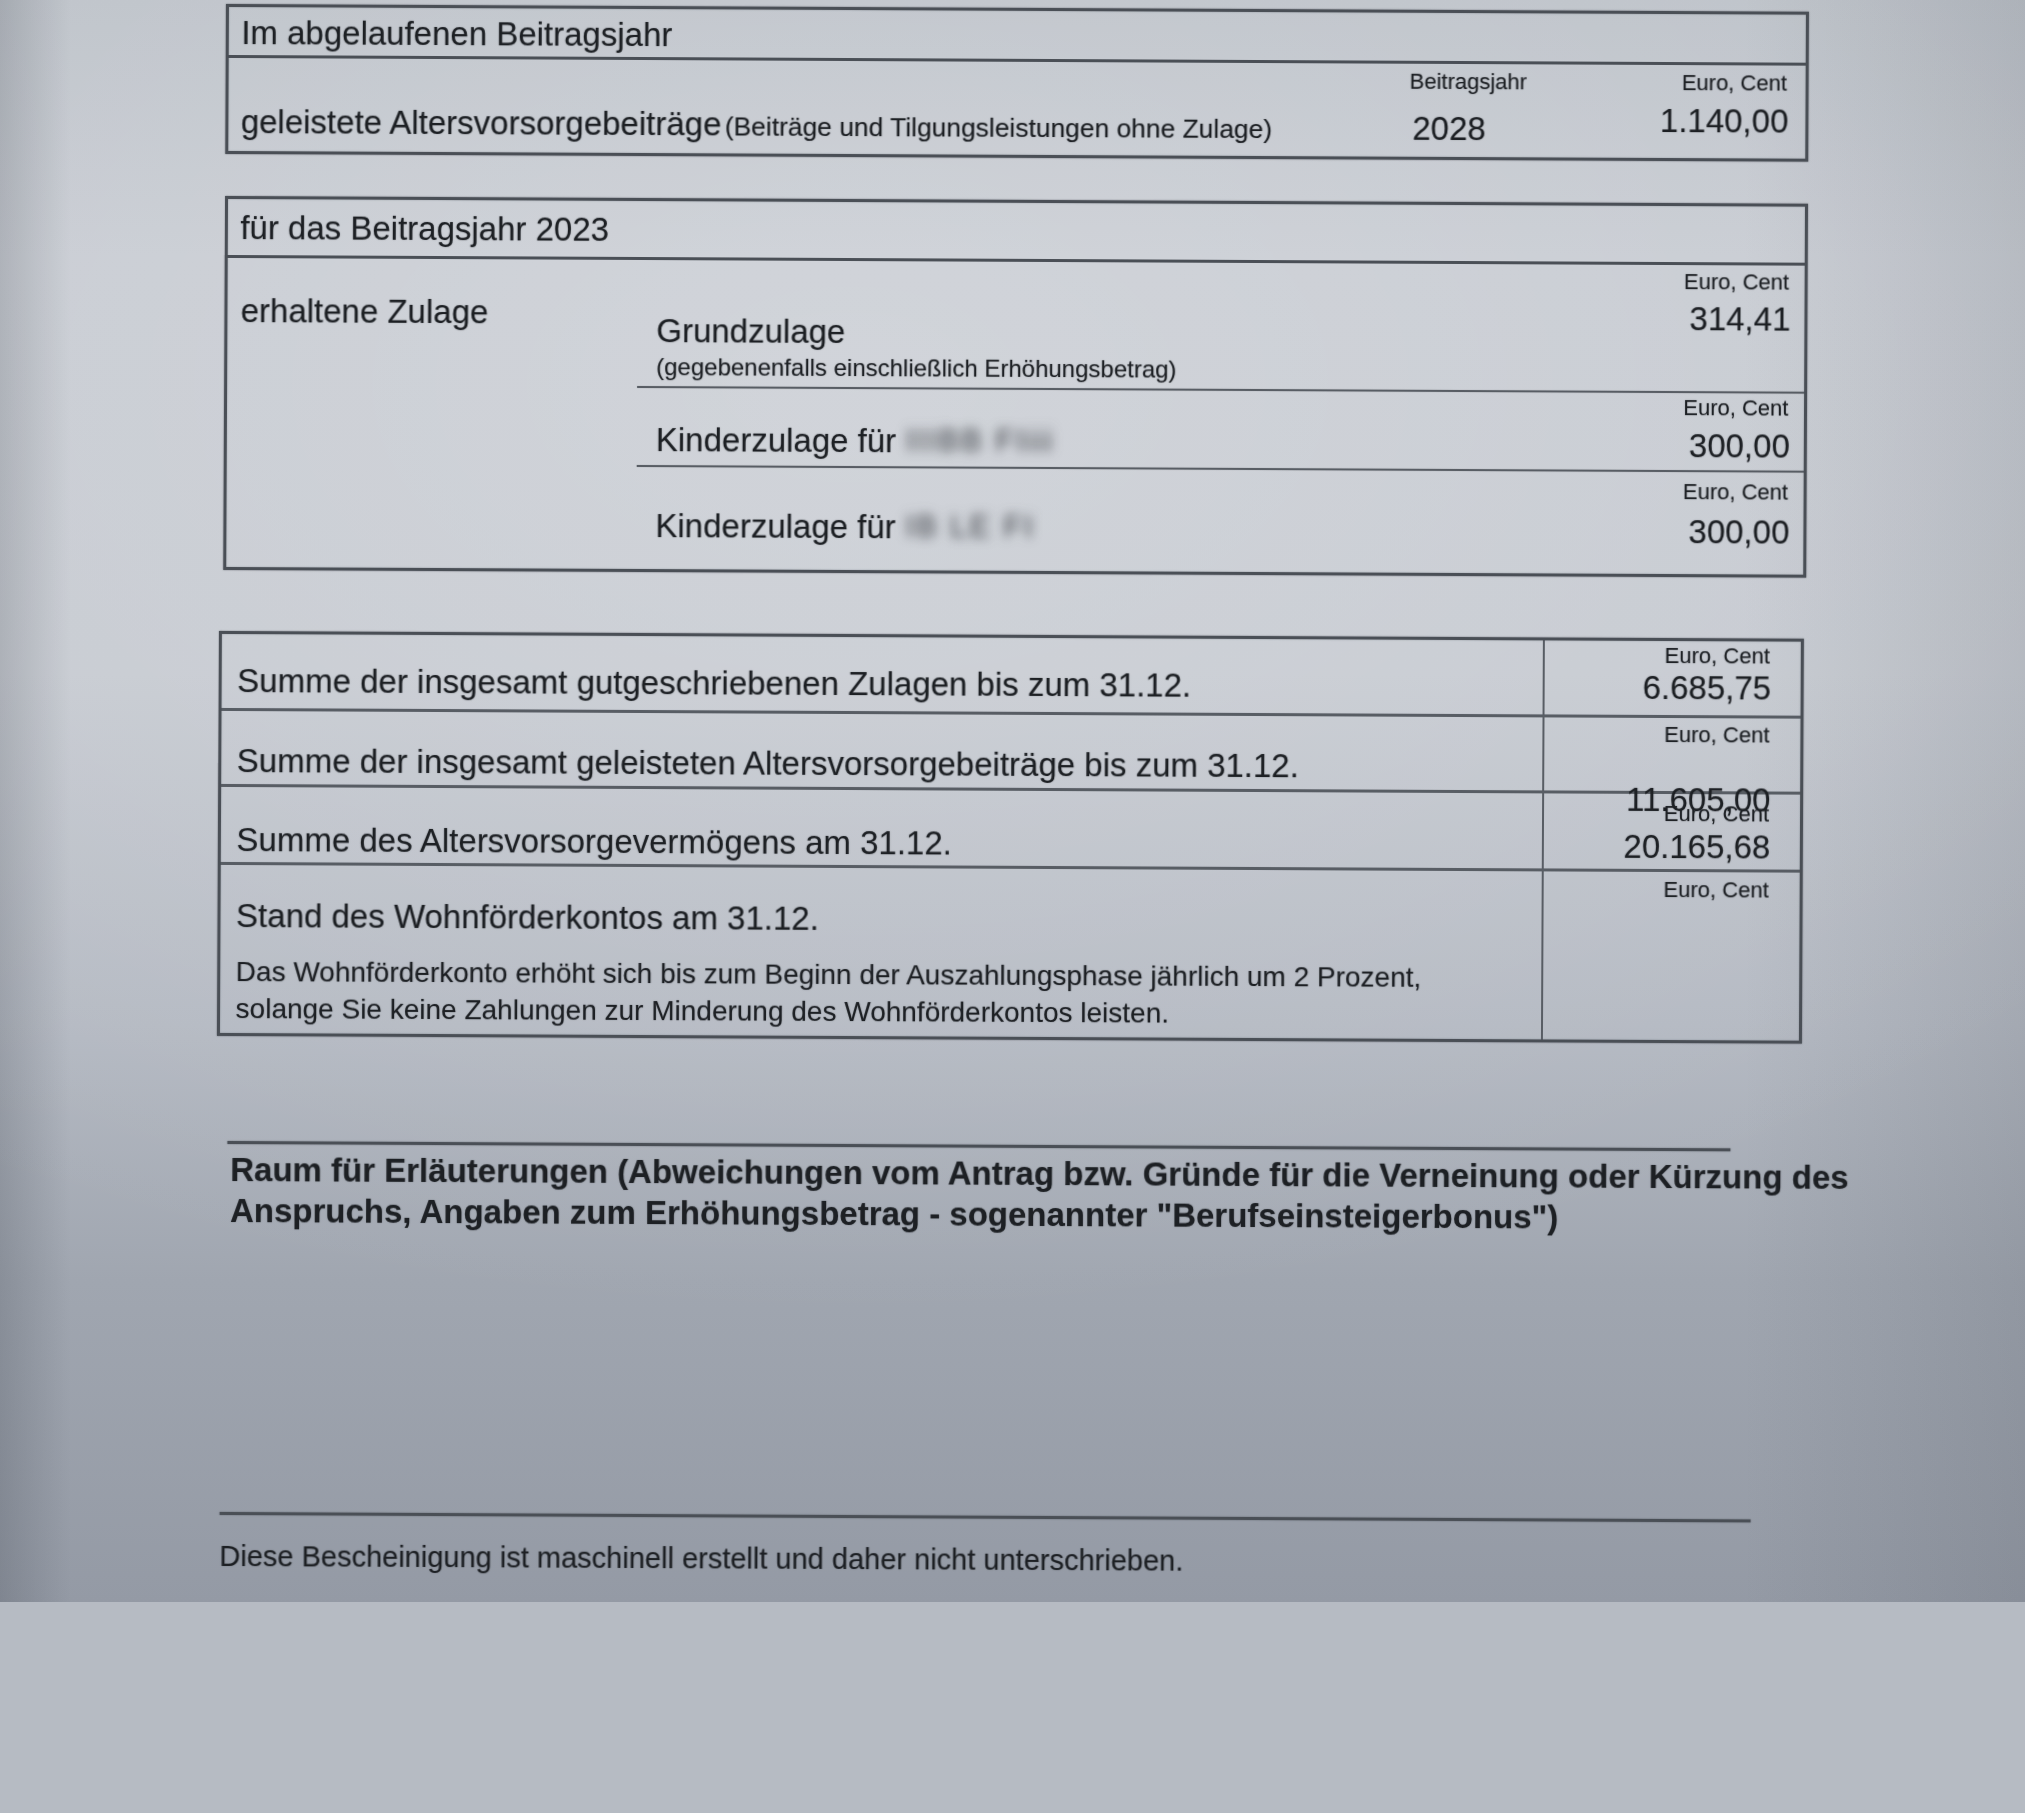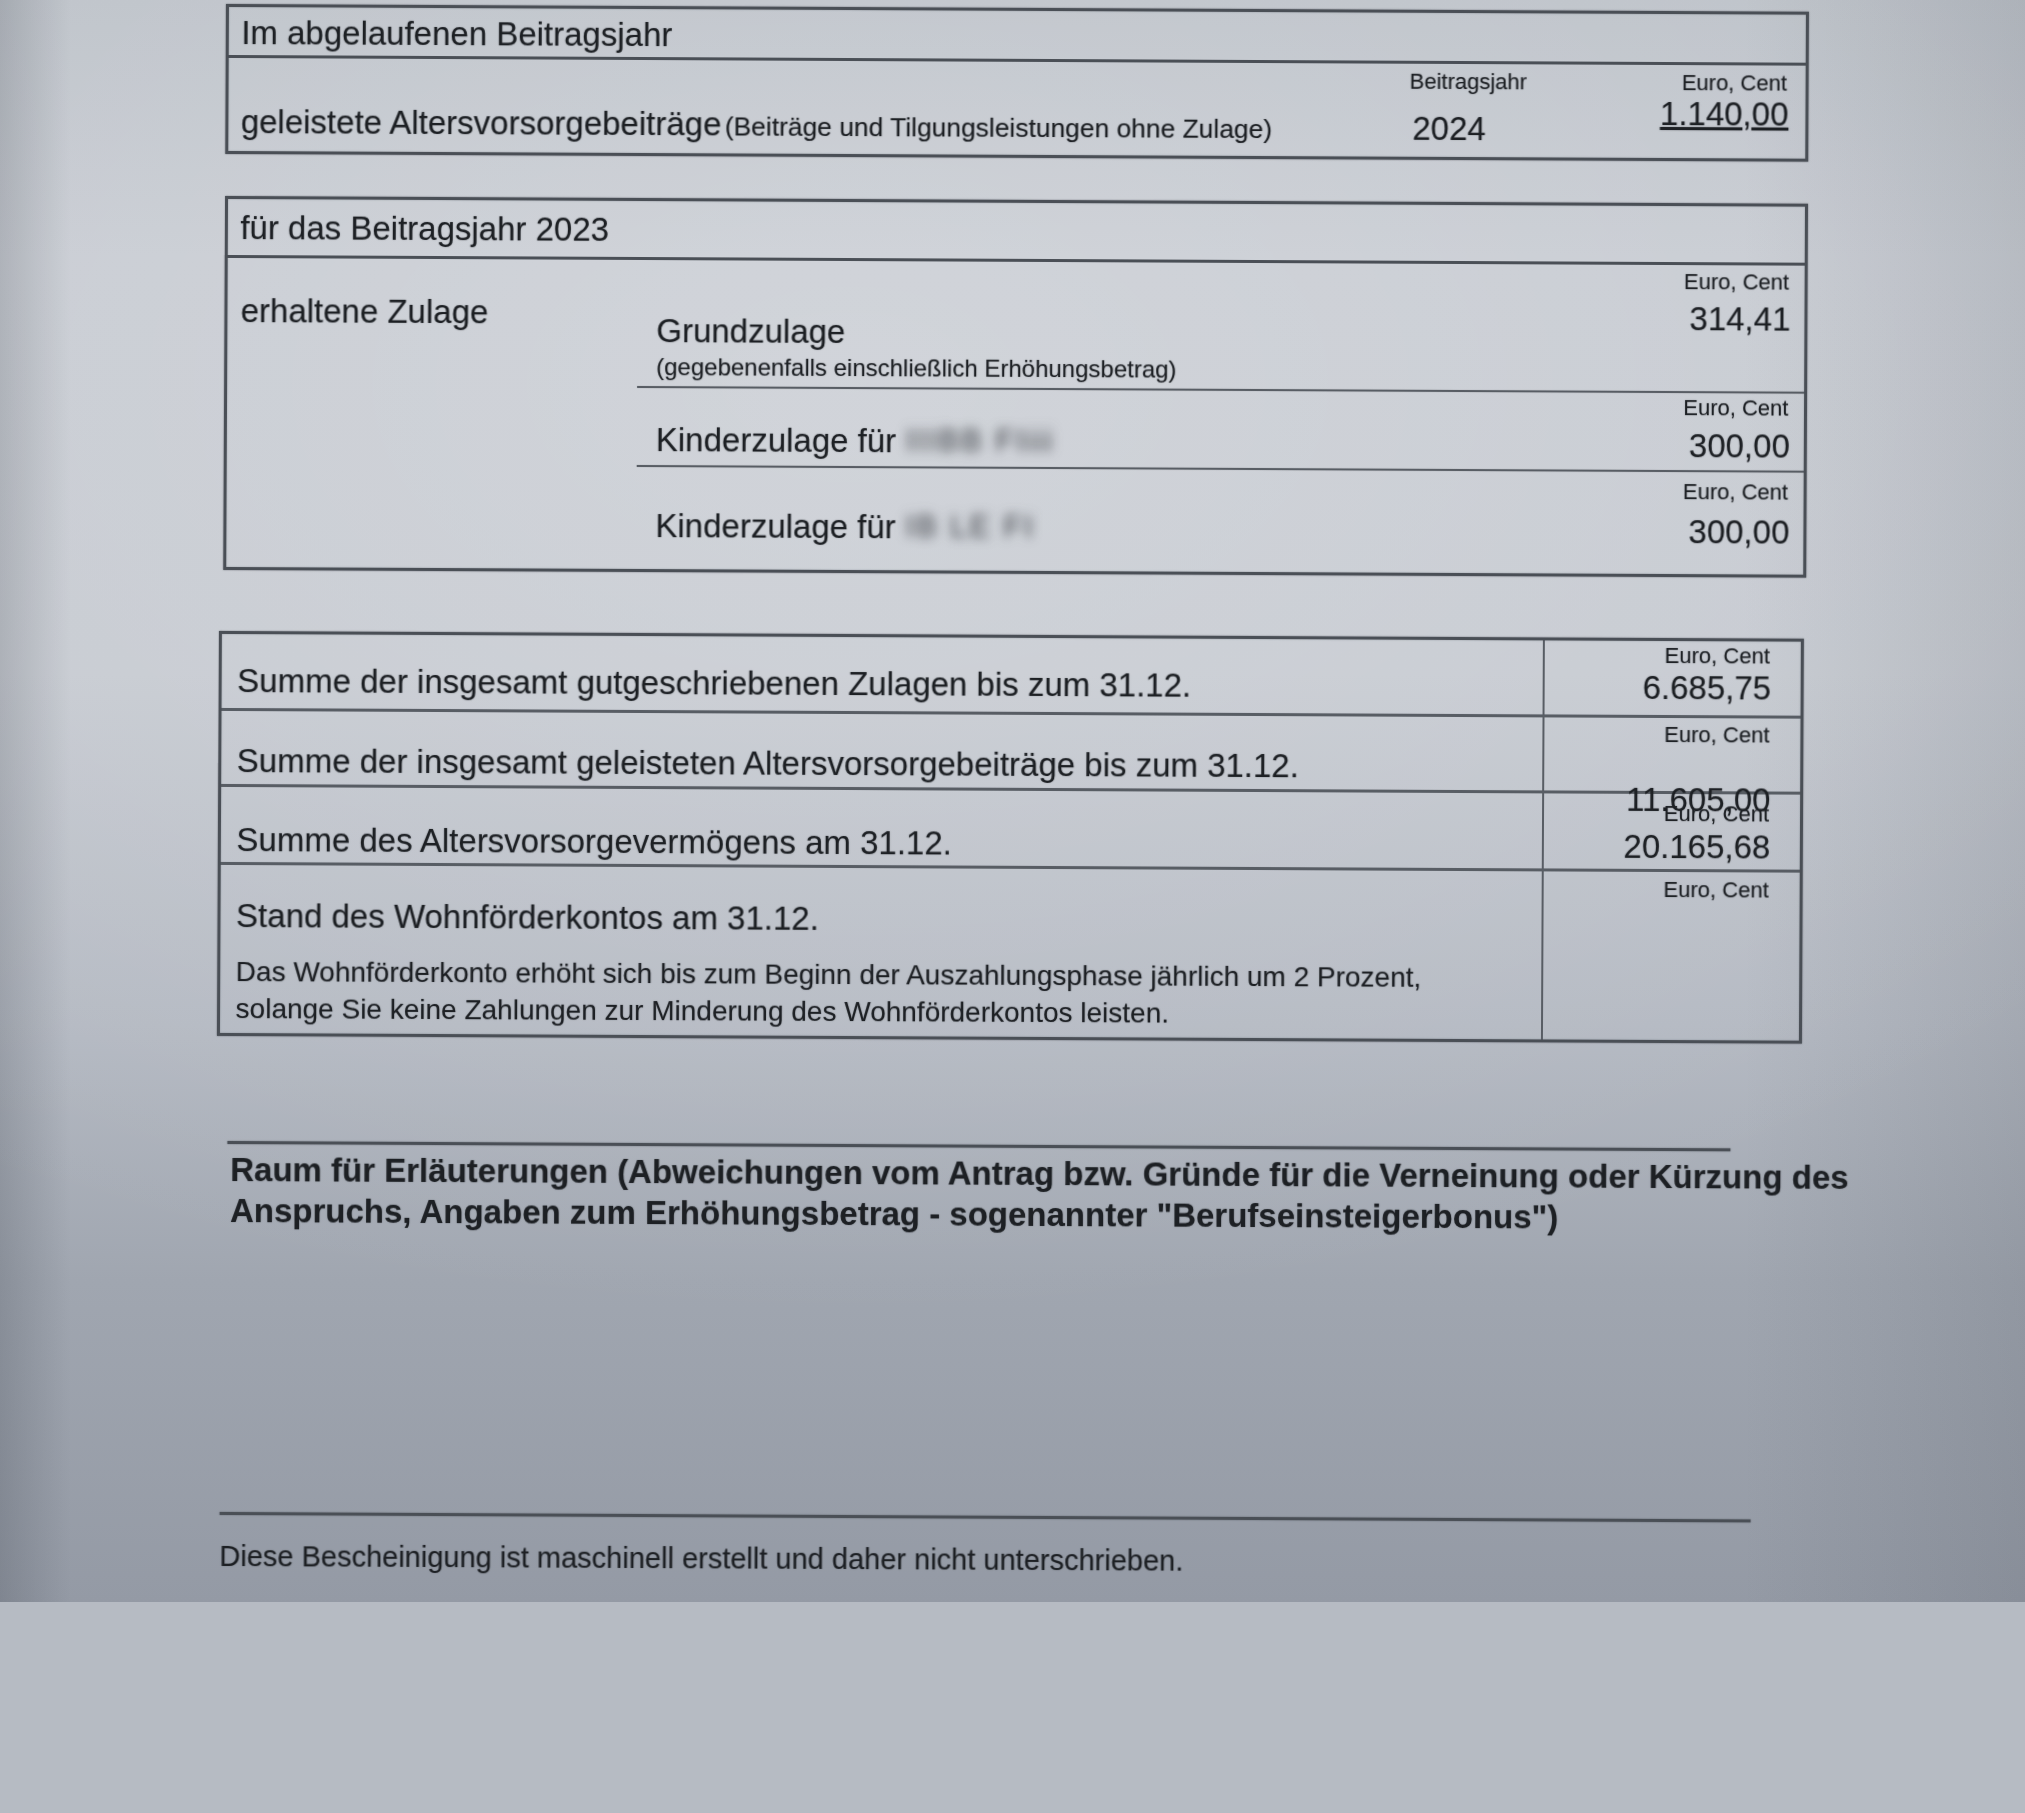--- a/index.html
+++ b/index.html
@@ -38,21 +38,21 @@
   
   .box1{left:226px;top:3.9px;width:1577px;height:144px;}
   .box1-head{position:absolute;left:0;right:0;top:0;height:48px;border-bottom:3.1px solid #4a4f56;}
   .box1-head .txt{left:12.4px;top:7px;}
   .box1-body{position:absolute;left:0;right:0;top:51px;bottom:0;}
   .b1-label{left:12.4px;bottom:10px;}
   .b1-label .paren{font-size:26.4px;}
   .b1-yearhead{left:1181px;top:5.4px;}
   .b1-year{left:1184px;bottom:8.6px;}
   .b1-eurohead{right:18.7px;top:5.4px;}
-  .b1-amount{right:17px;bottom:25px;text-decoration:underline;}
+  .b1-amount{right:17px;bottom:18px;}
 
   
   .box2{left:226px;top:196px;width:1577px;height:368px;}
   .box2-head{position:absolute;left:0;right:0;top:0;height:56px;border-bottom:3.1px solid #4a4f56;}
   .box2-head .txt{left:12.4px;top:10px;}
   .box2-body{position:absolute;left:0;right:0;top:59px;bottom:0;}
   .b2-euro1{right:15.6px;top:3.9px;}
   .b2-erhaltene{left:13.2px;top:34px;}
   .b2-grund{left:429px;top:52px;}
   .b2-amt1{right:14px;top:35px;}
@@ -105,21 +105,21 @@
 <div class="photo">
   <div class="tilt">
 
     <section class="box box1">
       <div class="box1-head">
         <span class="txt big soft">Im abgelaufenen Beitragsjahr</span>
       </div>
       <div class="box1-body">
         <div class="txt b1-label soft"><span class="big">geleistete Altersvorsorgebeiträge</span> <span class="paren">(Beiträge und Tilgungsleistungen ohne Zulage)</span></div>
         <div class="txt b1-yearhead small soft">Beitragsjahr</div>
-        <div class="txt b1-year mid soft">2024</div>
+        <div class="txt b1-year mid soft">2028</div>
         <div class="txt b1-eurohead small soft">Euro, Cent</div>
         <div class="txt b1-amount mid soft">1.140,00</div>
       </div>
     </section>
 
     <section class="box box2">
       <div class="box2-head">
         <span class="txt big soft">für das Beitragsjahr 2023</span>
       </div>
       <div class="box2-body">

